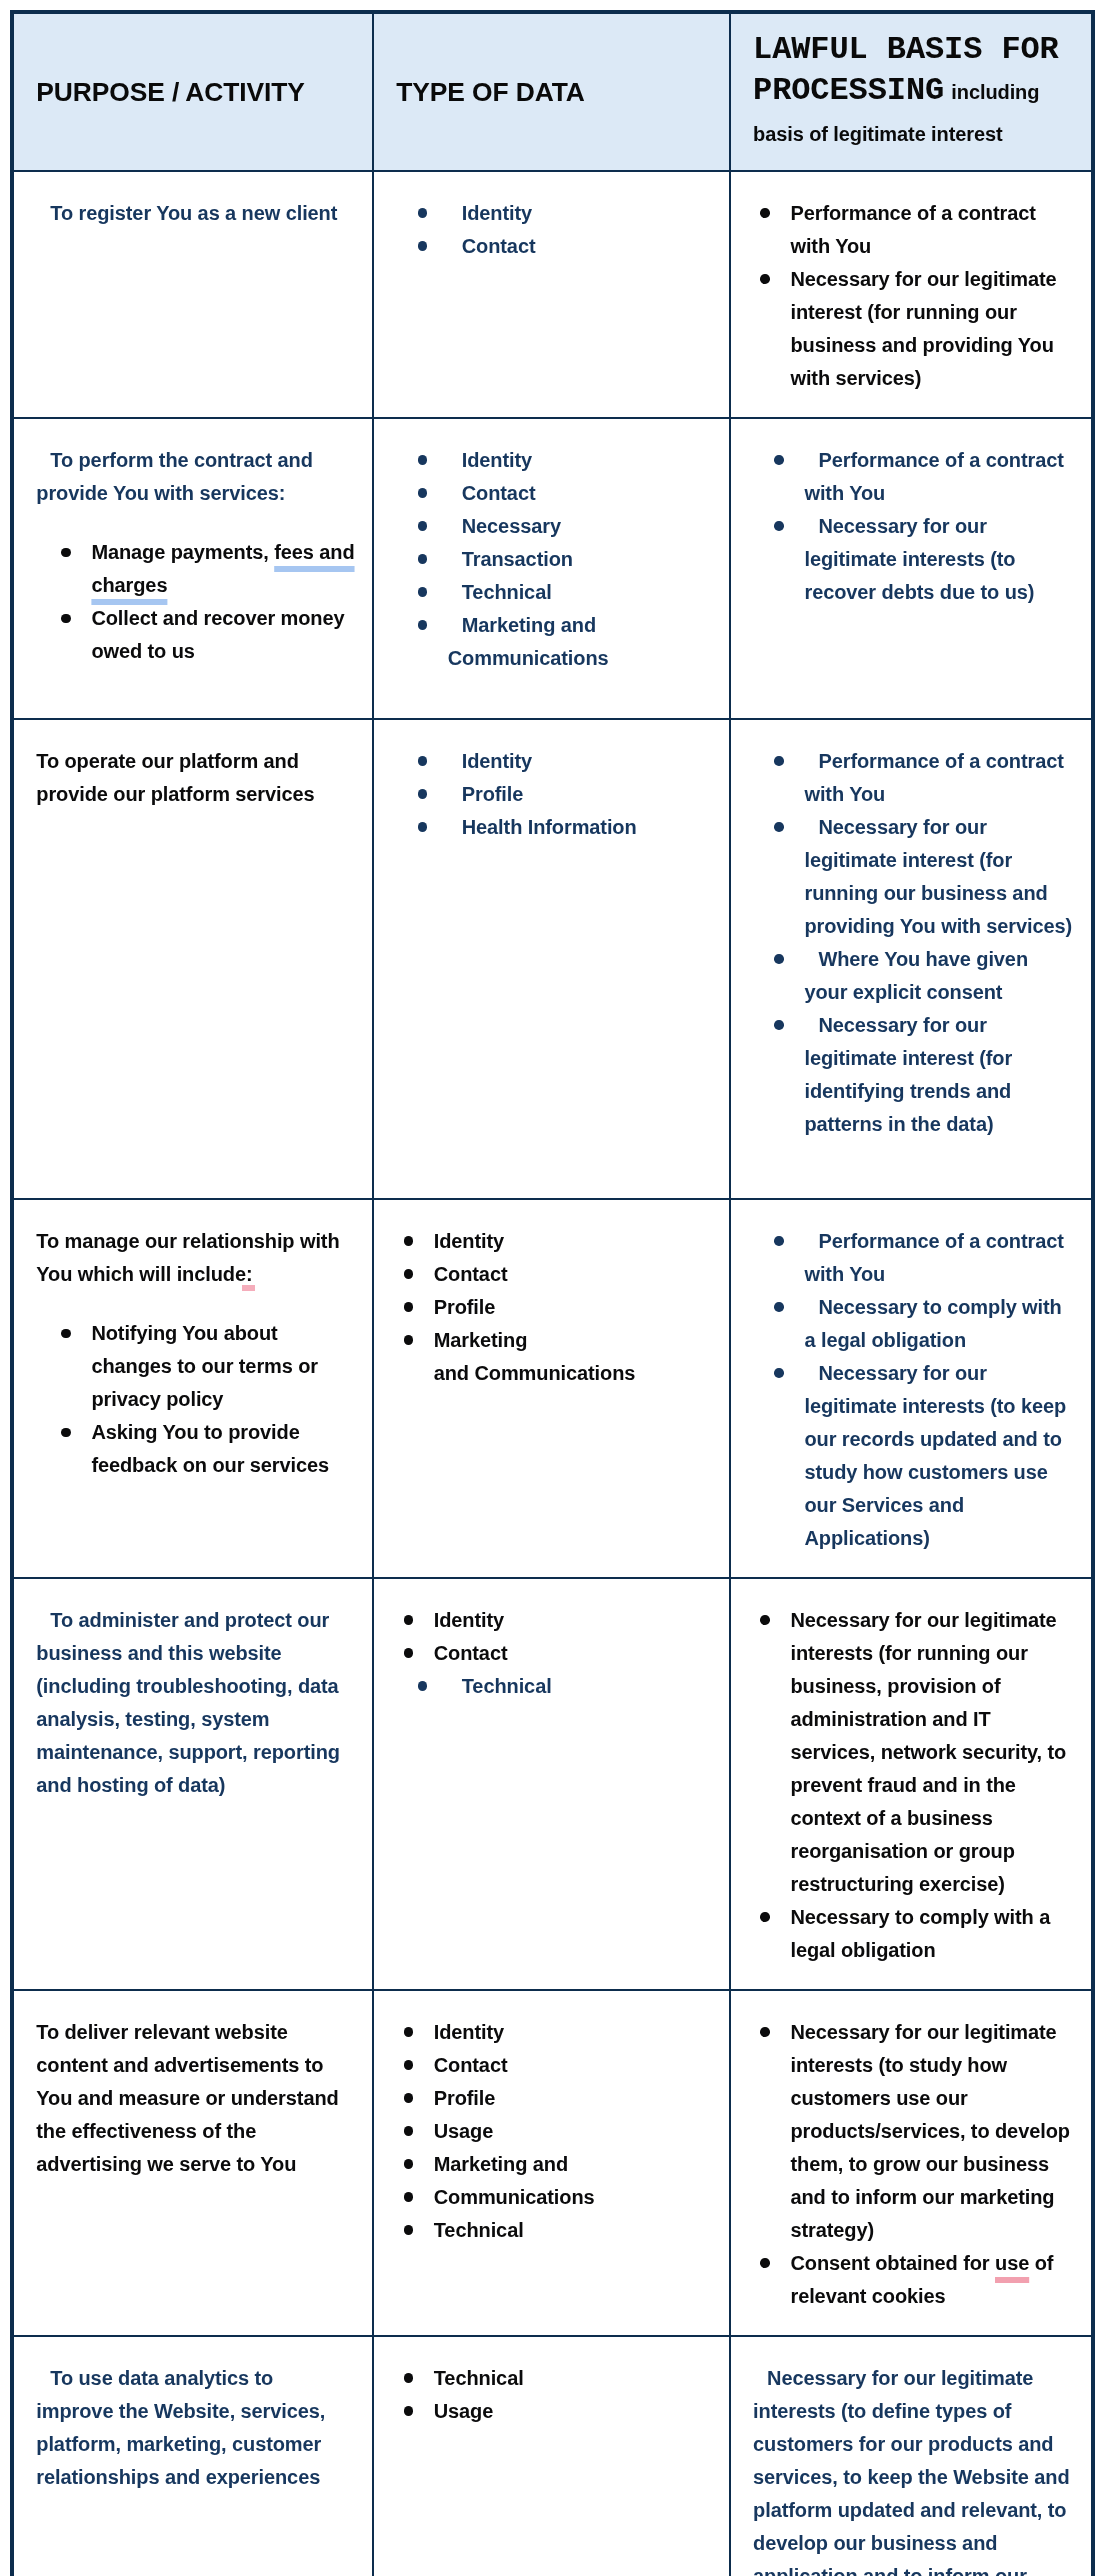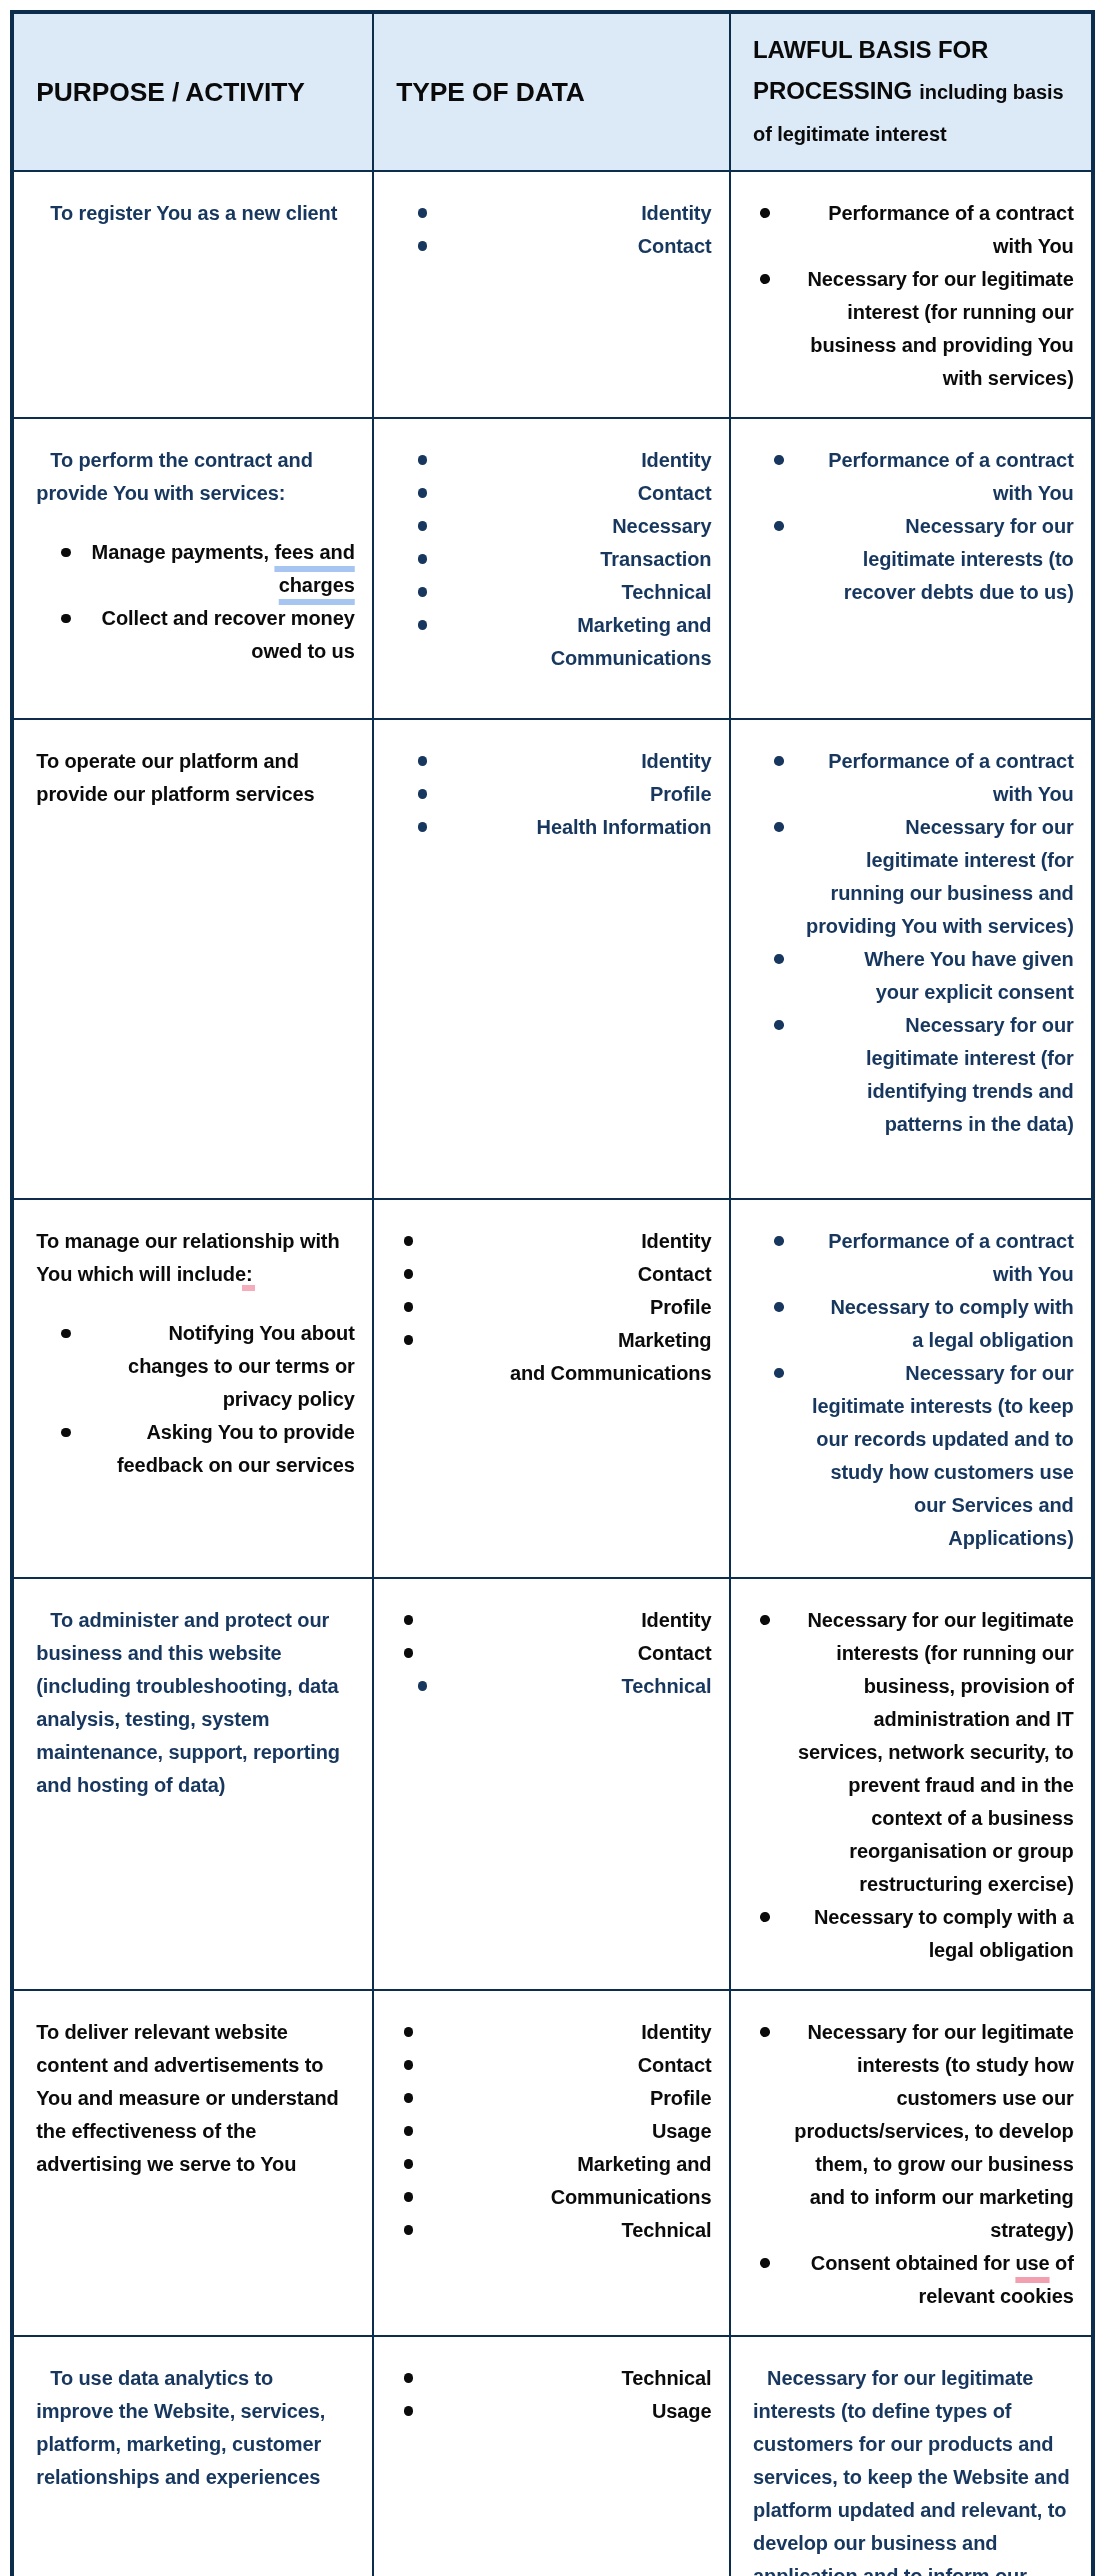--- a/index.html
+++ b/index.html
@@ -38,29 +38,29 @@
   }
   thead tr{height:135px;}
   th{
     background:var(--header-bg);
     vertical-align:middle;
     font-size:26.4px;
     line-height:1.45;
     color:#0a0a0a;
     padding-top:14.7px;padding-bottom:14.7px;
   }
-  th .h-main{font-size:24px;line-height:41px;}
+  th .h-main{font-size:32px;line-height:41px;font-family:Liberation Mono, monospace;}
   th .h-sub{font-size:20px;line-height:41px;}
   td{
     font-size:20px;
     line-height:33px;
   }
   .para{margin:0;}
   .para + .ul{margin-top:26.4px;}
-  .ul{margin:0;text-align:right;}
+  .ul{margin:0;}
   .li{display:flex;align-items:flex-start;}
   .cell-purpose .ul{padding-left:25px;}
   .cell-type-of-data .ul, .cell-lawful-basis .ul{padding-left:7.3px;}
   .dot{
     flex:none;
     width:9.5px;height:9.5px;border-radius:50%;
     margin:11.7px 20.6px 0 0;
     background:var(--black);
   }
   .dot.navy{background:var(--navy);}

